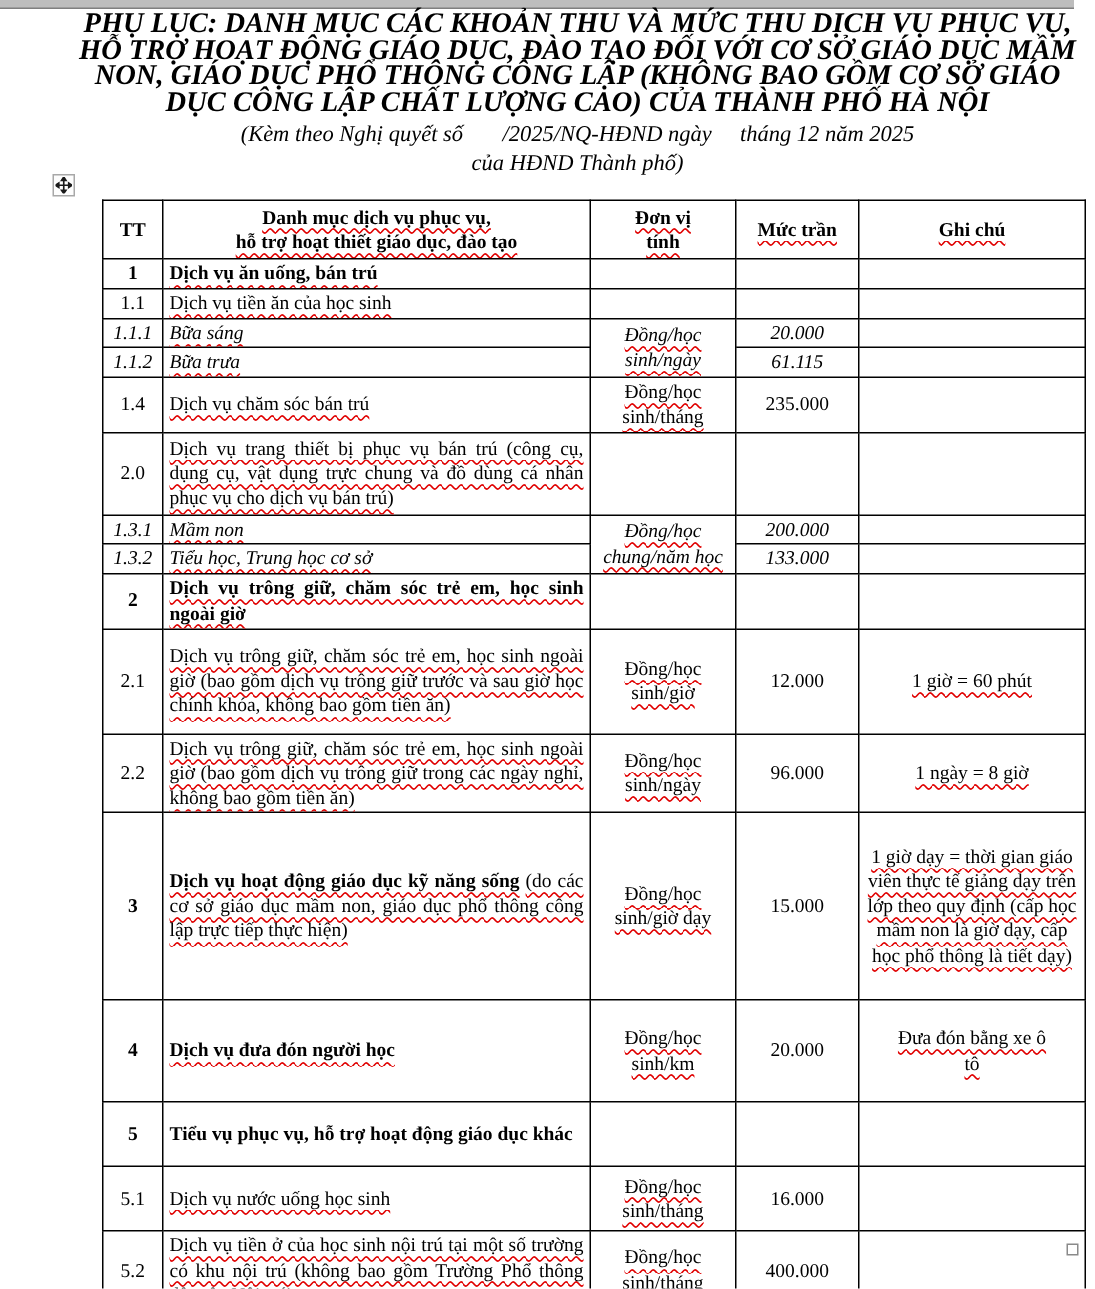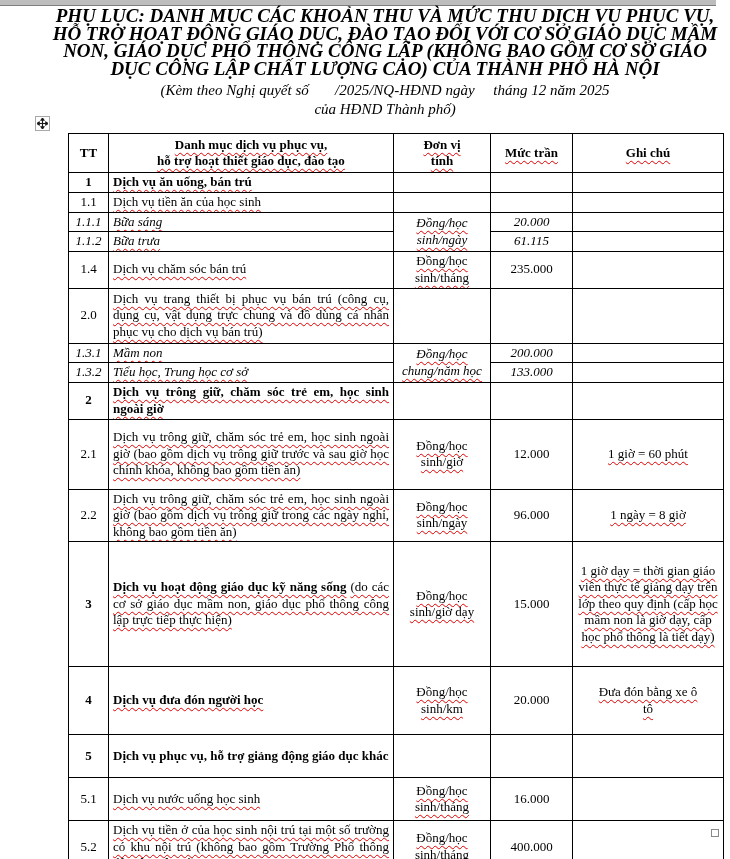--- a/index.html
+++ b/index.html
@@ -203,21 +203,21 @@
       <td class="b"><span class="sq">Dịch vụ đưa đón người học</span></td>
       <td class="c"><span class="sq">Đồng/học sinh/km</span></td>
       <td class="c">20.000</td>
       <td class="c">
         <div class="note-narrow"><span class="sq">Đưa đón bằng xe ô tô</span></div>
       </td>
     </tr>
 
     <tr style="height:43px">
       <td class="c b">5</td>
-      <td class="b j"><span>Dịch vụ phục vụ, hỗ trợ giảng động giáo dục khác</span></td>
+      <td class="b j"><span>Tiểu vụ phục vụ, hỗ trợ hoạt động giáo dục khác</span></td>
       <td></td>
       <td></td>
       <td></td>
     </tr>
 
     <tr style="height:43px">
       <td class="c">5.1</td>
       <td><span class="sq">Dịch vụ nước uống học sinh</span></td>
       <td class="c"><span class="sq">Đồng/học sinh/tháng</span></td>
       <td class="c">16.000</td>

